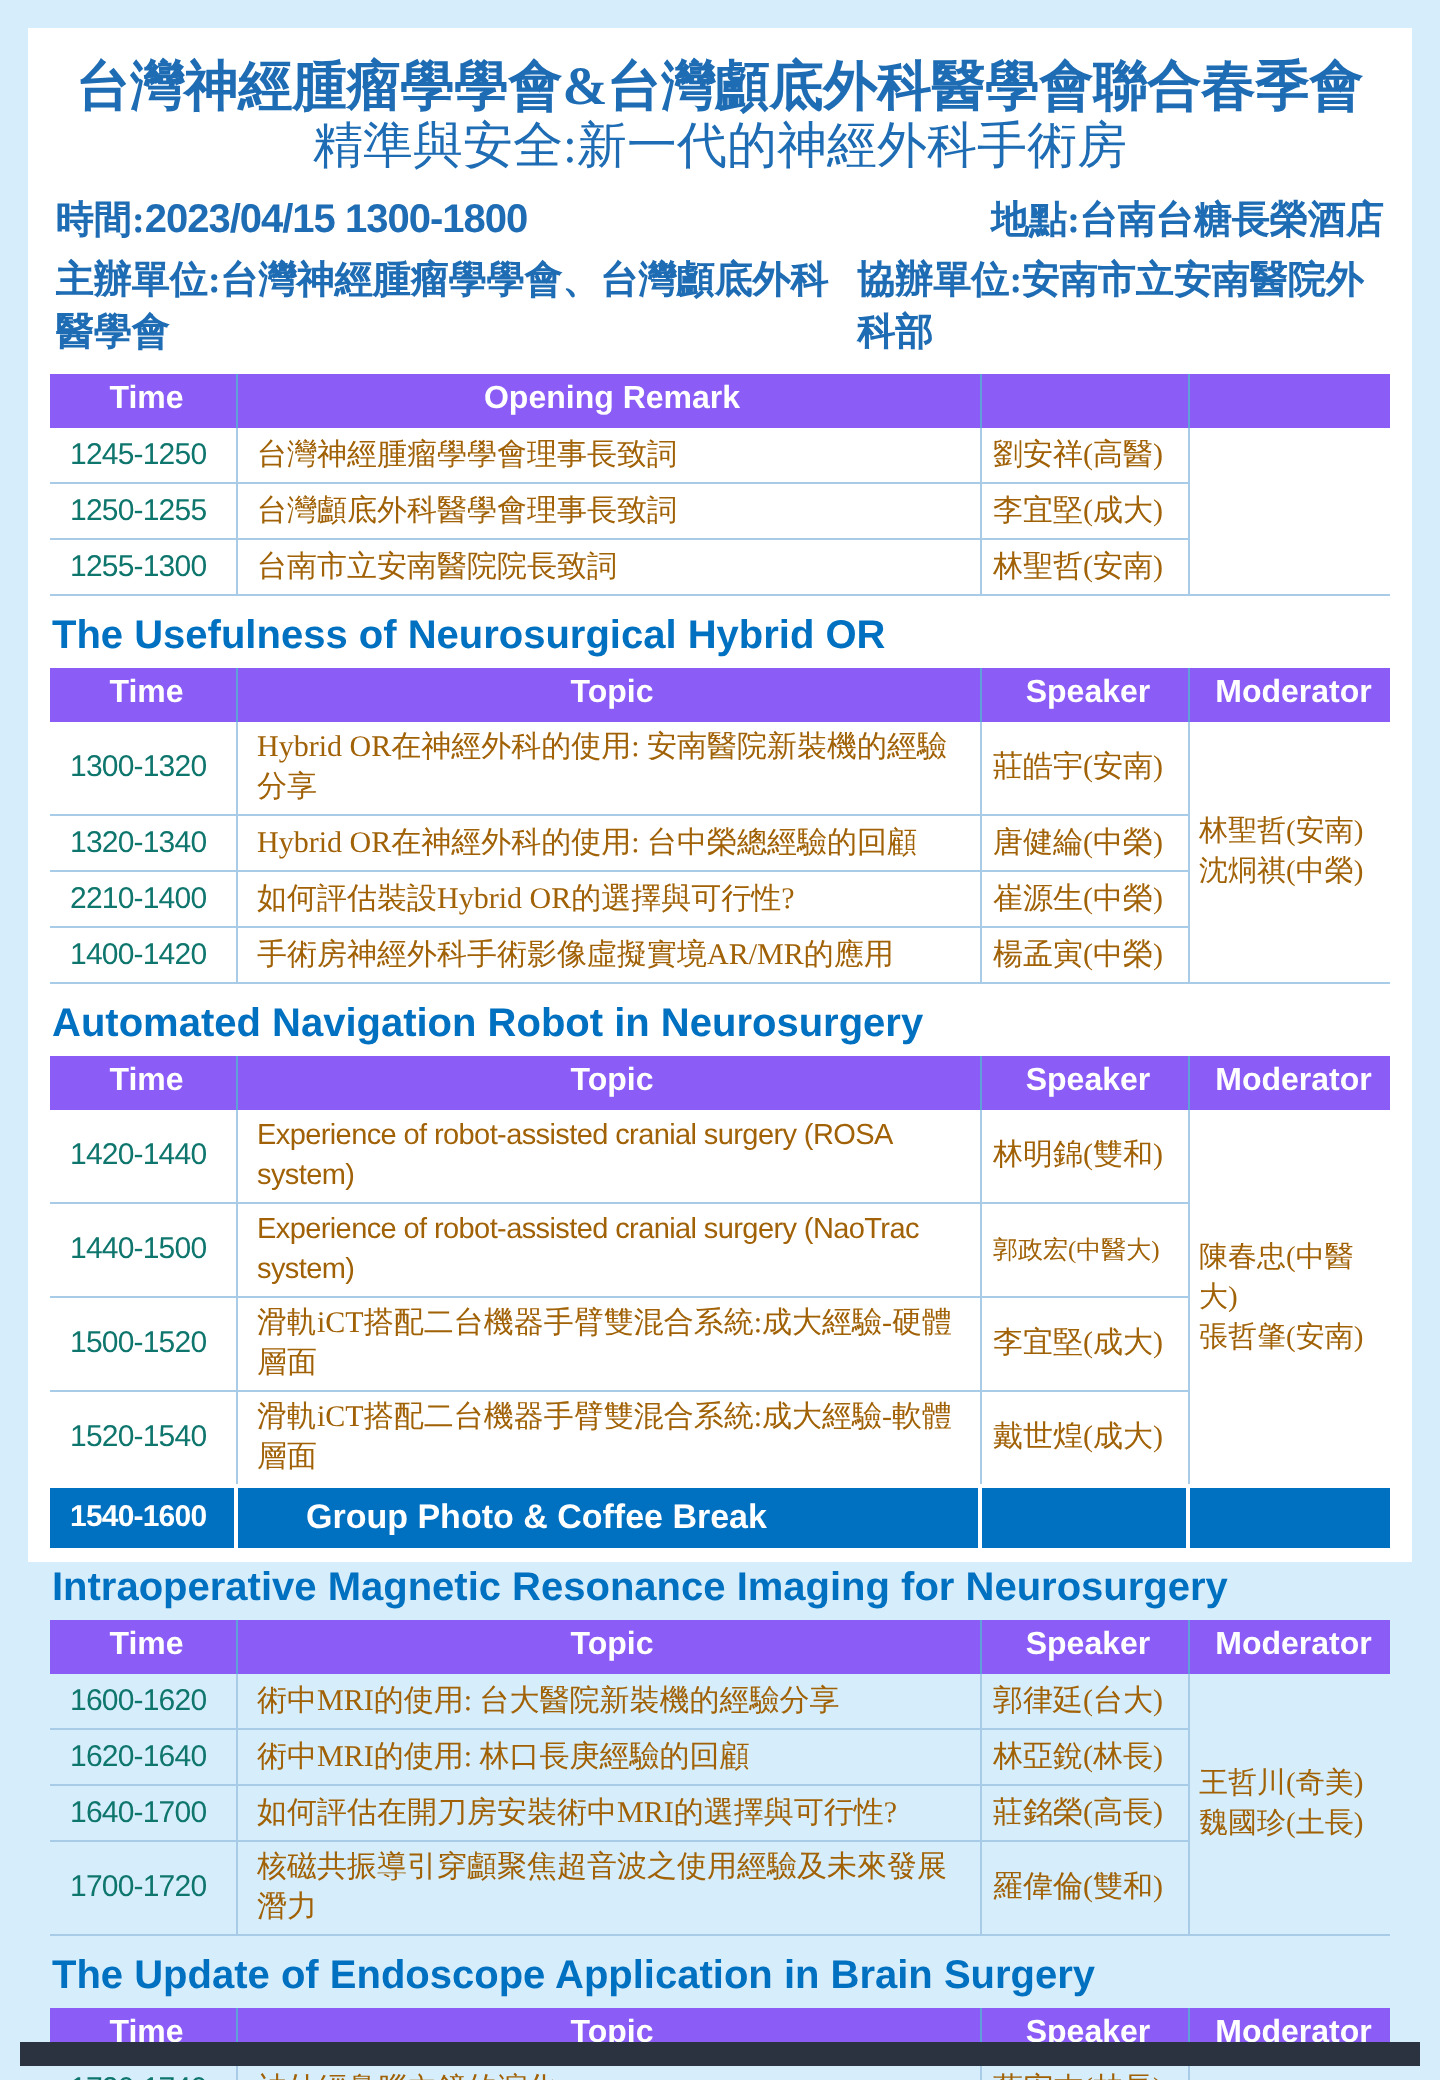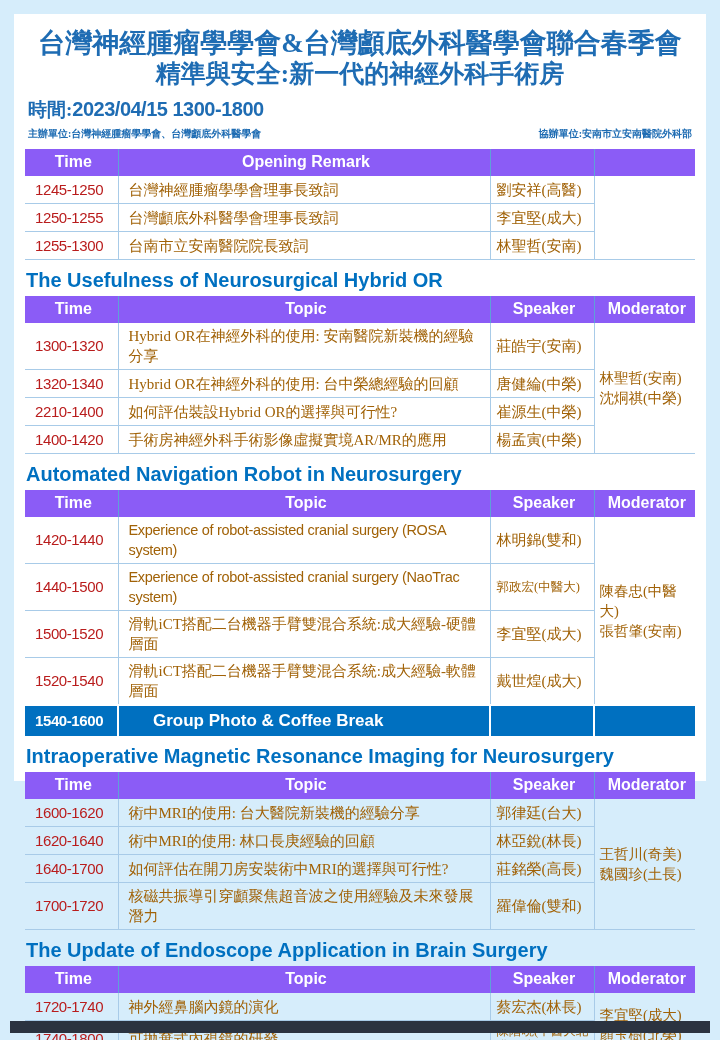--- a/index.html
+++ b/index.html
@@ -22,30 +22,30 @@
     background:#2b3340;
   }
   .title1{
     margin-top:13px;text-align:center;
     font-family:"Liberation Serif","DejaVu Serif",serif;
     font-weight:bold;font-size:27px;line-height:32px;color:#1e6cb3;
   }
   .title2{
     text-align:center;
     font-family:"Liberation Serif","DejaVu Serif",serif;
-    font-weight:bold;font-size:25px;line-height:30px;color:#1e6cb3;
+    font-weight:normal;font-size:25px;line-height:30px;color:#1e6cb3;
   }
   .info-row{
     display:flex;justify-content:space-between;align-items:baseline;
     padding:0 14px;color:#1e6cb3;font-weight:bold;
   }
   .info-row.l1{margin-top:8px;font-size:19px;}
   .info-row.l1 .zh{font-family:"Liberation Serif","DejaVu Serif",serif;}
   .info-row.l1 .num{font-family:"Liberation Sans",sans-serif;font-size:20px;letter-spacing:-0.5px;}
-  .info-row.l2{margin-top:4px;font-size:10px;font-family:"Liberation Serif","DejaVu Serif",serif;}
+  .info-row.l2{margin-top:4px;font-size:19px;font-family:"Liberation Serif","DejaVu Serif",serif;}
   main{padding:6px 11px 0 11px;}
   .section-heading{
     color:#0070c0;font-size:20px;font-weight:bold;
     margin:9px 0 5px 1px;line-height:22px;
     font-family:"Liberation Sans",sans-serif;
   }
   table{width:670px;border-collapse:collapse;table-layout:fixed;margin:0;}
   table.first{margin-top:2px;}
   th{
     background:#8b5cf6;color:#ffffff;text-align:center;
@@ -53,21 +53,21 @@
     padding:3px 6px 4px 10px;height:20px;line-height:20px;
   }
   th.sep{border-left:1px solid #5ea1d8;}
   td{
     font-size:15px;color:#a16207;
     padding:3px 6px 3px 10px;height:21px;line-height:20px;
     border-bottom:1px solid #a8cbe8;
     vertical-align:middle;
     box-sizing:content-box;
   }
-  td.time{letter-spacing:-0.4px;color:#b91c1c;border-right:1px solid #a8cbe8;}
+  td.time{letter-spacing:-0.4px;color:#0f766e;border-right:1px solid #a8cbe8;}
   td.topic{font-family:"Liberation Serif","DejaVu Serif",serif;border-right:1px solid #a8cbe8;}
   td.topic.latin{font-family:"Liberation Sans",sans-serif;font-size:14.5px;letter-spacing:-0.3px;}
   td.speaker{font-family:"Liberation Serif","DejaVu Serif",serif;border-right:1px solid #a8cbe8;padding-left:6px;padding-right:2px;}
   td.speaker.sm{font-size:12.5px;line-height:15px;}
   td.moder{font-family:"Liberation Serif","DejaVu Serif",serif;padding-left:5px;padding-right:2px;font-size:14.5px;}
   td.moder div{line-height:20px;}
   tr.banner td{
     background:#0070c0;color:#ffffff;font-weight:bold;
     border-bottom:none;border-top:2px solid #ffffff;
     height:24px;line-height:24px;
@@ -80,20 +80,21 @@
 <body>
 
 <div class="page">
   <div class="title1">台灣神經腫瘤學學會&amp;台灣顱底外科醫學會聯合春季會</div>
   <div class="title2">精準與安全:新一代的神經外科手術房</div>
 
   <div class="info-row l1">
     <div>
       <span class="zh">時間:</span><span class="num">2023/04/15 1300-1800</span>
     </div>
+    <div class="zh">地點:台南台糖長榮酒店</div>
   </div>
 
   <div class="info-row l2">
     <div>主辦單位:台灣神經腫瘤學學會、台灣顱底外科醫學會</div>
     <div>協辦單位:安南市立安南醫院外科部</div>
   </div>
 
   <main id="agenda">
       <section class="section">
         <table class="first">

